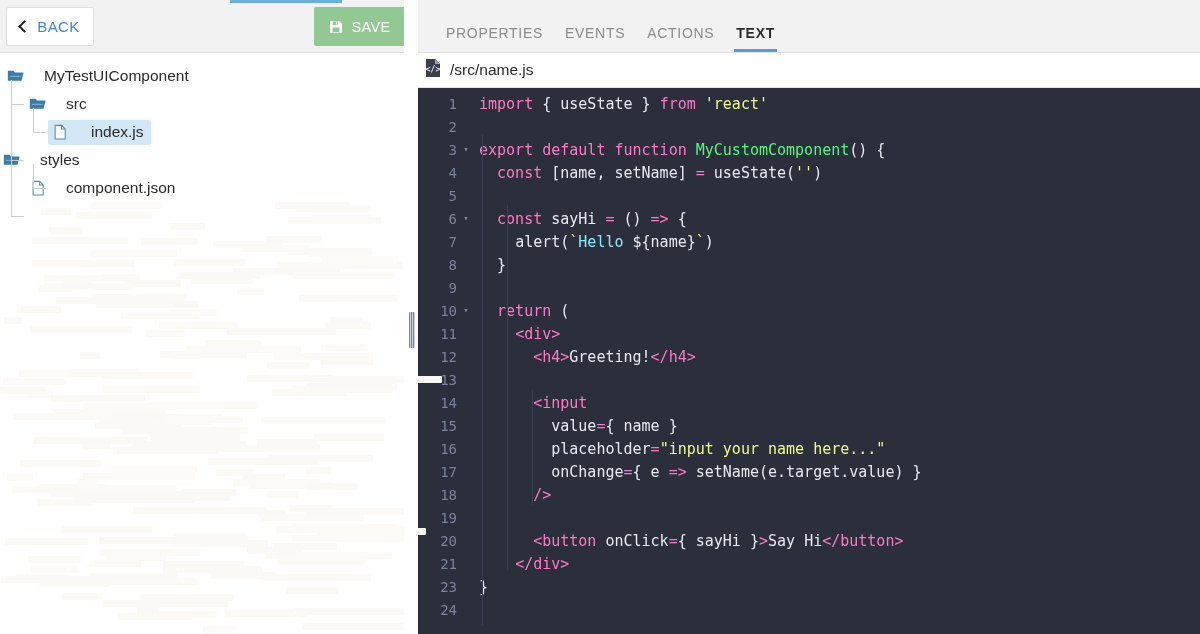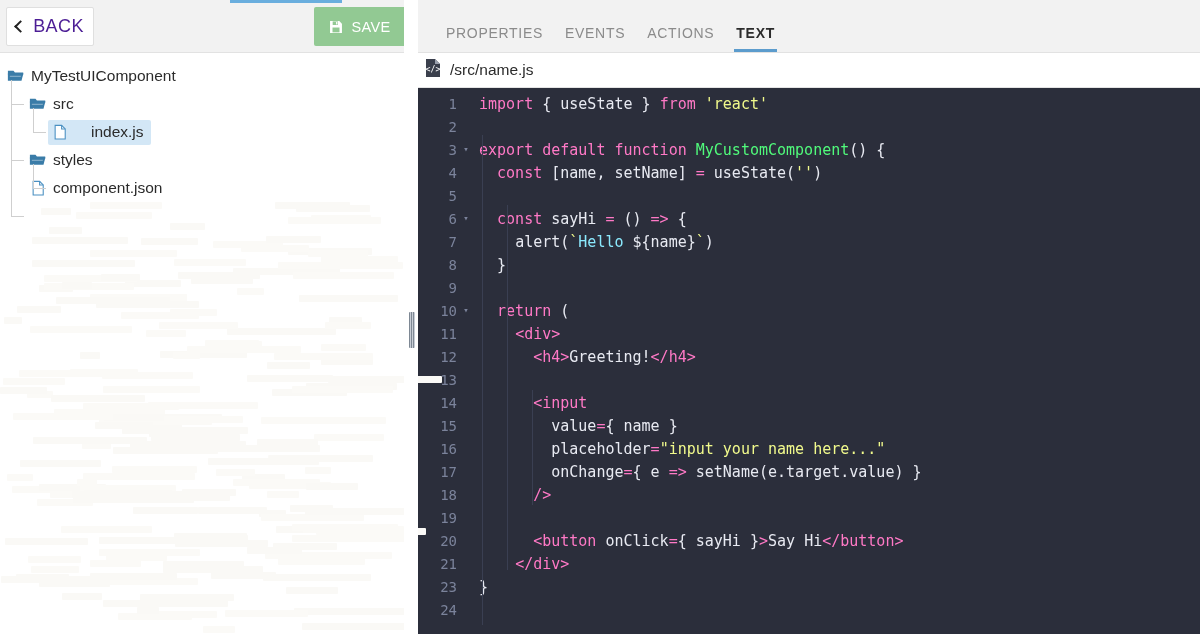--- a/index.html
+++ b/index.html
@@ -34,21 +34,21 @@
     position: absolute; left: 6px; top: 7px;
     width: 88px; height: 39px;
     background: #ffffff;
     border: 1px solid #dfdfdf;
     border-radius: 2px;
     display: flex; align-items: center; justify-content: center;
     gap: 7px;
     cursor: pointer;
   }
   .btn-back .lbl {
-    font-size: 18px; color: #4c1d95; letter-spacing: .4px;
+    font-size: 15px; color: #3b82f6; letter-spacing: .4px;
   }
   .chev {
     display: inline-block; width: 9px; height: 9px;
     border-left: 2.4px solid #222; border-bottom: 2.4px solid #222;
     transform: rotate(45deg);
     margin-right: 1px;
   }
   .btn-save {
     position: absolute; right: 6px; top: 7px;
     width: 92px; height: 39px;
@@ -81,21 +81,21 @@
     cursor: pointer;
     white-space: nowrap;
   }
   .tree-row .tx { line-height: 1; }
   .tree-row.sel .hl {
     background: #d3e7f6;
     border-radius: 2px;
     padding: 3px 7px 4px 3px;
     display: inline-flex; align-items: center; gap: 22px;
   }
-  .hl { display: inline-flex; align-items: center; gap: 6px; padding: 3px 7px 4px 3px; }
+  .hl { display: inline-flex; align-items: center; gap: 19px; padding: 3px 7px 4px 3px; }
   .ico { width: 18px; height: 18px; flex: 0 0 18px; display: block; }
 
   
   .tl { position: absolute; background: #cfcfcf; }
 
   
   #ghost {
     position: absolute; left: 0; top: 200px; width: 412px; height: 434px;
     pointer-events: none; opacity: 1; z-index: 1;
   }
@@ -413,21 +413,21 @@
           <span class="hl" style="background: rgb(211, 231, 246);">
             <span style="display: inline-flex;">
               <svg class="ico" viewBox="0 0 20 20" aria-hidden="true">
                 <path fill="#ffffff" stroke="#4a90c2" stroke-width="1.2" d="M4.6 2.6h7.2l4 4v11.2H4.6z"></path>
                 <path fill="none" stroke="#4a90c2" stroke-width="1.2" d="M11.8 2.6v4h4"></path>
               </svg>
             </span>
             <span class="tx">index.js</span>
           </span>
         </div>
-        <div class="tree-row" style="padding-left: 26px; text-align: right;">
+        <div class="tree-row" style=" text-align: right;">
           <span class="hl">
             <span style="display: inline-flex;">
               <svg class="ico" viewBox="0 0 20 20" aria-hidden="true">
                 <path fill="#3a7ca8" d="M1 4.2h6.2l1.6 2h9.2v2.2H1z"></path>
                 <path fill="#3a7ca8" d="M1 7.2h17.2l-2.1 8.2H1z"></path>
                 <path fill="#ffffff" opacity=".35" d="M3.4 9.6h12.2l-.4 1.5H3z"></path>
               </svg>
             </span>
             <span class="tx">styles</span>
           </span>

